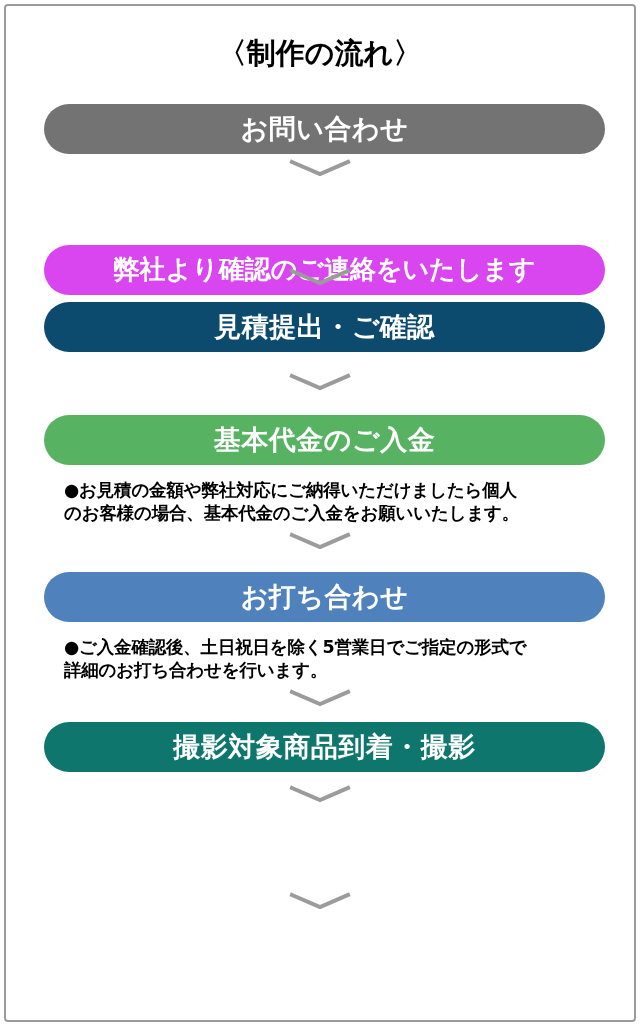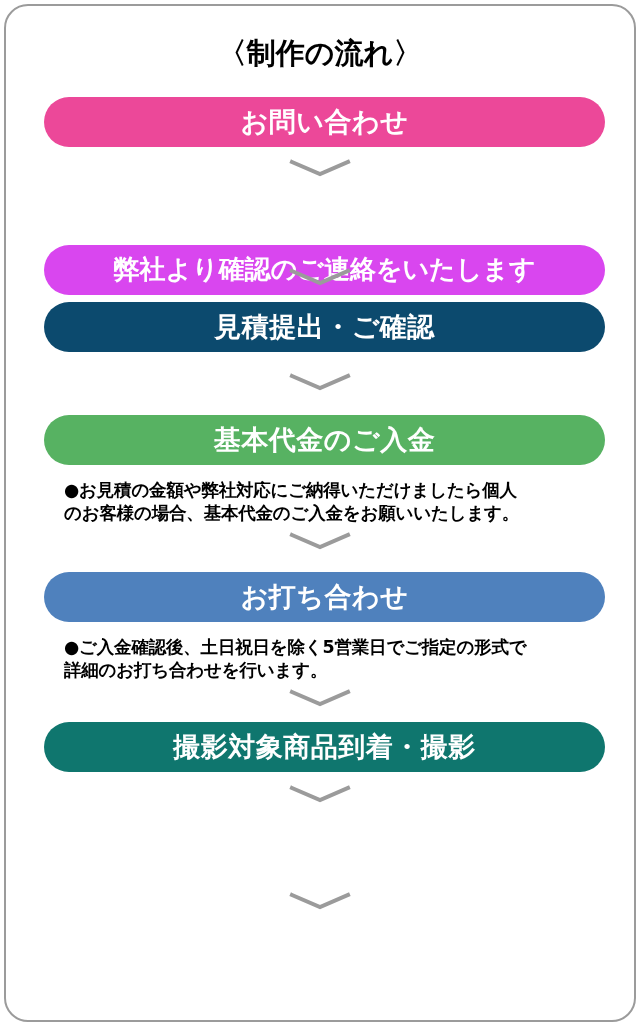--- a/index.html
+++ b/index.html
@@ -16,21 +16,21 @@
 
   #flow-card {
     position: absolute;
     left: 4px;
     top: 4px;
     width: 632px;
     height: 1018px;
     box-sizing: border-box;
     background: #ffffff;
     border: 2px solid #9b9b9b;
-    border-radius: 24px;
+    border-radius: 4px;
     overflow: hidden;
   }
 
   .flow-inner {
     position: relative;
     width: 100%;
     height: 100%;
   }
 
   
@@ -102,21 +102,21 @@
   }
 </style>
 </head>
 <body>
 
 <div id="flow-card">
   <div class="flow-inner">
 
     <div id="flow-title">〈制作の流れ〉</div>
 
-    <div class="step-pill" style="top:91px; background:#ec4899;">
+    <div class="step-pill" style="top:98px; background:#737373;">
       <span class="step-label">お問い合わせ</span>
     </div>
 
     <div class="chevron" style="top:152px;">
       <svg viewBox="0 0 62 20">
           <path d="M3 4 L31 16 L59 4" fill="none" stroke="#9b9b9b" stroke-width="4" stroke-linecap="square" stroke-linejoin="miter"></path>
         </svg>
     </div>
 
     <div class="step-pill long" style="top:199px; background:#d946ef;margin-top:40px;">

